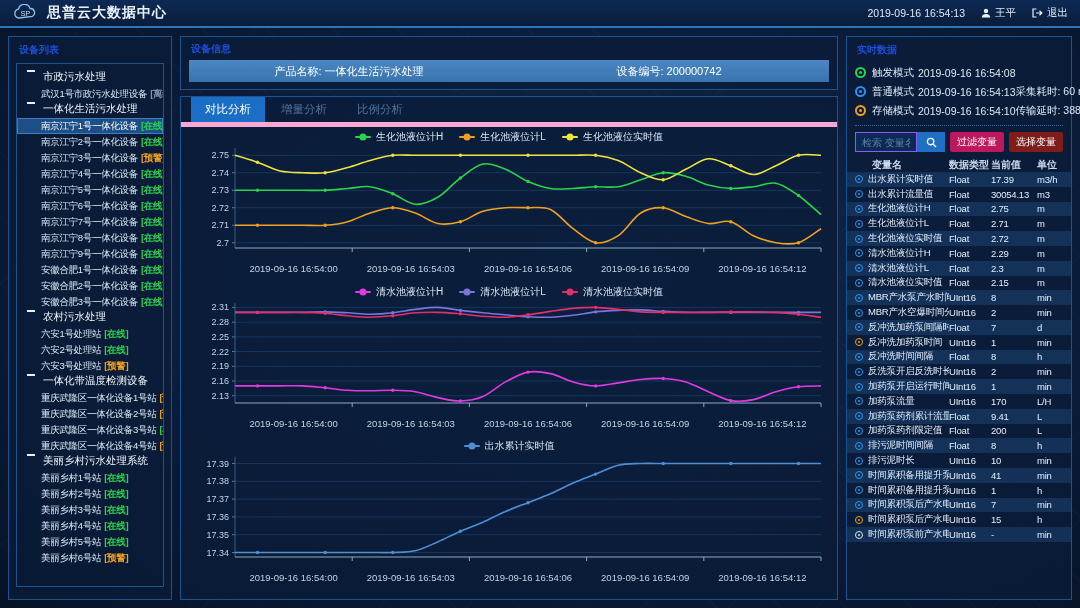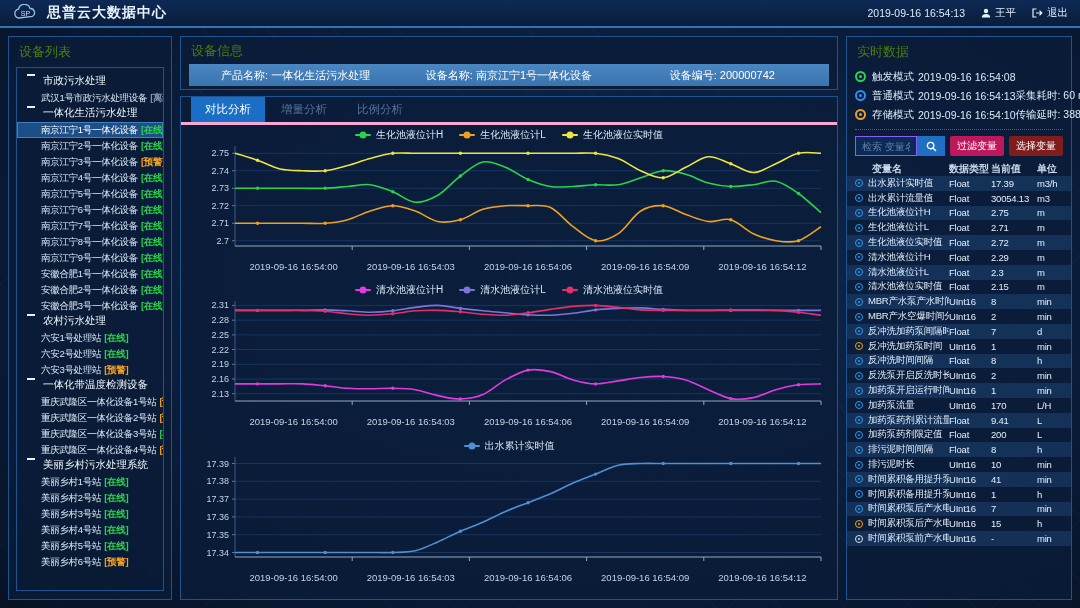--- a/index.html
+++ b/index.html
@@ -13,42 +13,42 @@
                repeating-linear-gradient(-45deg,rgba(60,120,190,.04) 0 1px,transparent 1px 62px);}
   
   .header{position:absolute;left:0;top:0;width:1080px;height:28px;box-sizing:border-box;
     background:linear-gradient(180deg,#0d2a55 0%,#0a1c3a 100%);
     border-bottom:2px solid #2d74b8;display:flex;align-items:center;padding:0 12px;z-index:5}
   .h-title{font-size:14px;font-weight:bold;margin-left:7px;letter-spacing:1px}
   .h-right{margin-left:auto;display:flex;align-items:center;gap:16px;font-size:10.5px;color:#dce9f6}
   .h-user,.h-logout{display:flex;align-items:center;gap:4px;cursor:pointer}
   
   .panel{position:absolute;background:rgba(10,28,56,.78);border:1px solid #1d538e;box-sizing:border-box;z-index:2}
-  .panel-title{font-size:13px;font-weight:normal;color:#4d7c0f;padding:6px 10px}
+  .panel-title{font-size:10px;font-weight:bold;color:#1d4ed8;padding:6px 10px}
   #sidebar{left:8px;top:36px;width:164px;height:564px}
   #main-info{left:180px;top:36px;width:658px;height:54px}
   #main-trend{left:180px;top:96px;width:658px;height:504px;display:flex;flex-direction:column}
   #realtime{left:846px;top:36px;width:226px;height:564px;display:flex;flex-direction:column}
   
   .side-box{margin:0 7px 7px;border:1px solid #1d538e;height:calc(100% - 38px);box-sizing:border-box;overflow:hidden}
   .side-tabs{display:flex}
   .side-tab{flex:1;text-align:center;font-size:11px;padding:6px 0;background:#10284e;color:#cfe0f2;cursor:pointer;border-bottom:1px solid #1d538e}
   .side-tab.active{background:#1a6ec5;color:#fff;border-bottom-color:#1a6ec5}
   .tree{padding:6px 0 0 0;font-size:9.5px}
   .tree-group{display:flex;align-items:flex-start;gap:8px;height:16px;padding-left:10px;color:#f2f7fc;font-size:10.5px;cursor:pointer;white-space:nowrap}
   .minus{width:8px;height:2px;background:#e8f0f8;display:inline-block;flex:none}
   .tree-item{height:16px;line-height:16px;padding-left:24px;color:#dce9f6;white-space:nowrap;cursor:pointer;letter-spacing:-.3px}
   .tree-item.selected{background:#1d4f86;box-shadow:inset 0 0 0 1px #3f7fc0;color:#fff}
   .ti-status{margin-left:3px;font-weight:bold}
   
   .info-bar{margin:0 8px;height:22px;display:flex;align-items:center;font-size:11px;color:#ffffff;
     background:linear-gradient(180deg,#4a86c2,#3a74ae)}
   .info-cell{flex:1;text-align:center;white-space:nowrap}
   
-  .trend-tabs{display:flex;gap:2px;padding:0 10px;border-bottom:3px solid #f9a8d4}
+  .trend-tabs{display:flex;gap:2px;padding:0 10px;border-bottom:5px solid #f9a8d4}
   .trend-tab{font-size:11.5px;padding:5px 14px;color:#51749b;cursor:pointer}
   .trend-tab.active{background:#1a6ec5;color:#fff}
   .charts{flex:1;display:flex;flex-direction:column;padding:2px 8px 6px}
   .chart{flex:1;display:flex;flex-direction:column;min-height:0}
   .legend{display:flex;justify-content:center;gap:16px;align-items:center;height:16px;font-size:10px;color:#d8e6f4}
   .lgitem{display:inline-flex;align-items:center;gap:5px;cursor:pointer}
   .lgline{width:16px;height:2px;position:relative;border-radius:1px;display:inline-block;flex:none}
   .lgdot{position:absolute;left:50%;top:50%;transform:translate(-50%,-50%);width:7px;height:7px;border-radius:50%;display:block}
   svg.plot{display:block;width:640px;height:118px}
   .xlabels{position:relative;height:13px;font-size:9.5px;color:#c3d3e6}
@@ -164,24 +164,20 @@
 </div>
 
 <div class="panel" id="main-info">
   <div class="panel-title" style="padding:5px 10px 4px">设备信息</div>
   <div class="info-bar">
     <span class="info-cell">
       <span>产品名称:</span>
       <span>一体化生活污水处理</span>
     </span>
     <span class="info-cell">
-      <span>设备名称:</span>
-      <span>南京江宁1号一体化设备</span>
-    </span>
-    <span class="info-cell">
       <span>设备编号:</span>
       <span>200000742</span>
     </span>
   </div>
 </div>
 
 <div class="panel" id="main-trend">
   <div class="trend-tabs">
     <div class="trend-tab active">对比分析</div>
     <div class="trend-tab">增量分析</div>

